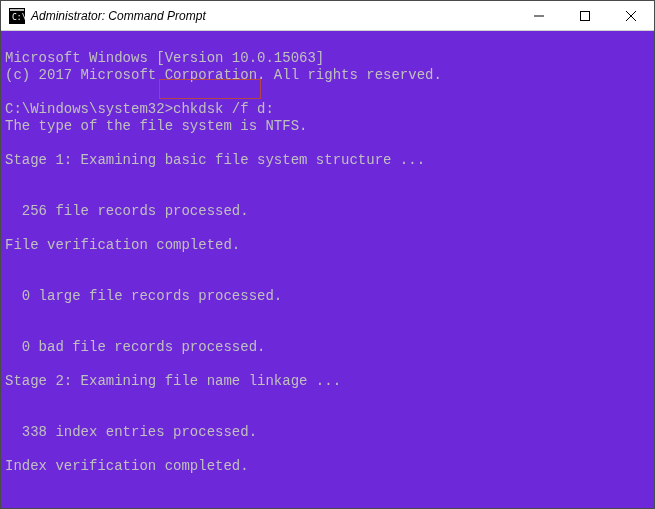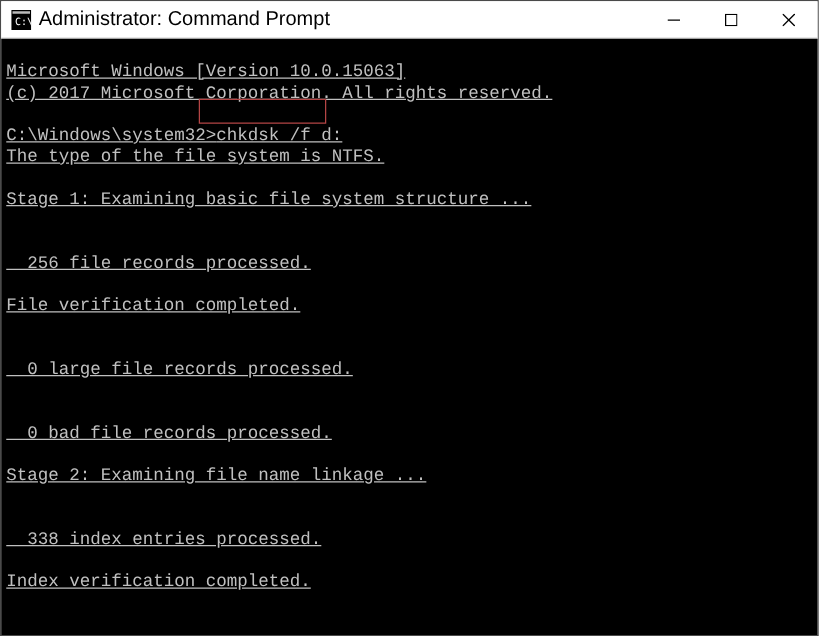--- a/index.html
+++ b/index.html
@@ -35,53 +35,53 @@
       margin-right: 6px;
       display: flex;
       align-items: center;
       justify-content: center;
     }
     .titlebar-icon svg {
       width: 16px;
       height: 16px;
     }
     .titlebar-text {
-      font-size: 16px;
+      font-size: 12px;
       color: #000;
       flex: 1;
+      font-style: italic;
     }
     .titlebar-controls {
       display: flex;
       height: 100%;
     }
     .titlebar-btn {
       width: 46px;
       height: 100%;
       display: flex;
       align-items: center;
       justify-content: center;
       cursor: pointer;
     }
     .titlebar-btn svg {
       stroke: #000;
       stroke-width: 1;
       fill: none;
     }
     .terminal {
       flex: 1;
-      background: #000000;
+      background: #6d28d9;
       color: #c0c0c0;
       font-family: Consolas, "Courier New", monospace;
       font-size: 14px;
       line-height: 17px;
       padding: 2px 4px;
       white-space: pre;
       overflow: hidden;
       position: relative;
-      text-decoration: underline;
     }
     .highlight-box {
       position: absolute;
       border: 1px solid #b44545;
       pointer-events: none;
     }
   </style>
 </head>
 <body>
 

